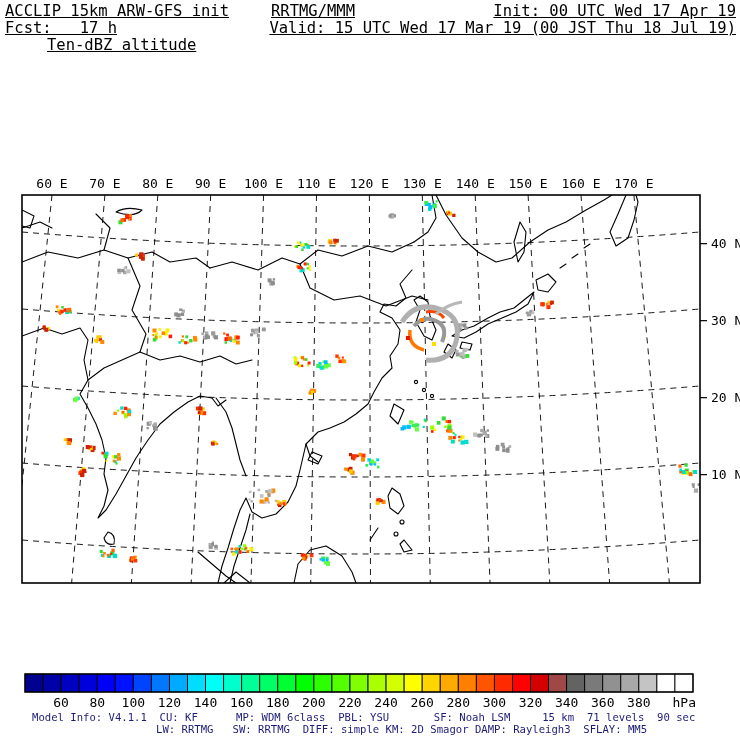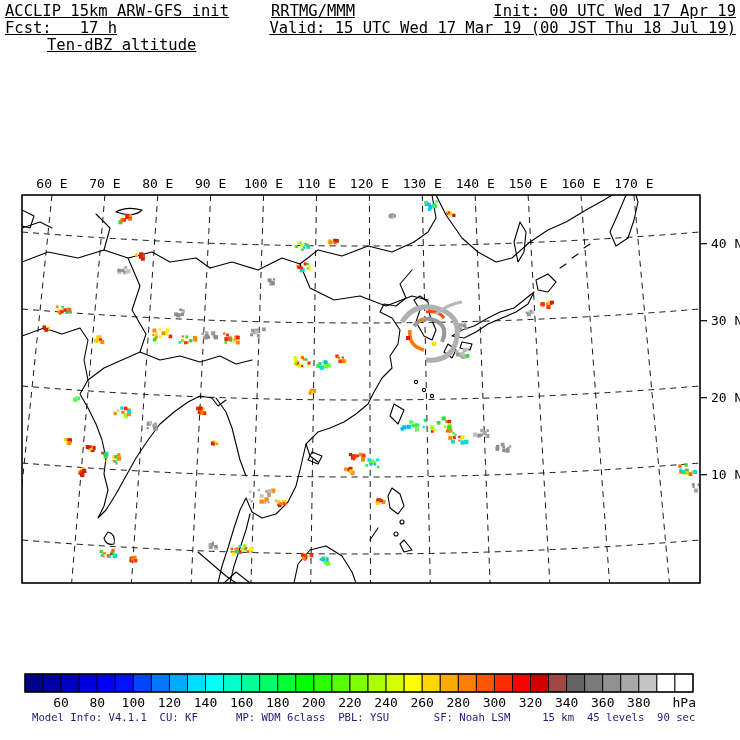--- a/index.html
+++ b/index.html
@@ -721,14 +721,15 @@
         <text x="458.2972972972973" y="707" text-anchor="middle" class="cbl">280</text>
         <text x="494.40540540540536" y="707" text-anchor="middle" class="cbl">300</text>
         <text x="530.5135135135135" y="707" text-anchor="middle" class="cbl">320</text>
         <text x="566.6216216216216" y="707" text-anchor="middle" class="cbl">340</text>
         <text x="602.7297297297297" y="707" text-anchor="middle" class="cbl">360</text>
         <text x="638.8378378378378" y="707" text-anchor="middle" class="cbl">380</text>
         <text x="696" y="707" text-anchor="end" class="cbl">hPa</text>
       </g>
   </svg>
 
-  <div class="foot" style="left: 32px; top: 711px; color: rgb(28, 28, 120);">Model Info: V4.1.1  CU: KF      MP: WDM 6class  PBL: YSU       SF: Noah LSM     15 km  45 levels  90 sec</div>
+  <div class="foot" style="left: 32px; top: 711px; color: rgb(28, 28, 120);">Model Info: V4.1.1  CU: KF      MP: WDM 6class  PBL: YSU       SF: Noah LSM     15 km  71 levels  90 sec</div>
+  <div class="foot" style="left: 156px; top: 723px; color: rgb(28, 28, 120);">LW: RRTMG   SW: RRTMG  DIFF: simple KM: 2D Smagor DAMP: Rayleigh3  SFLAY: MM5</div>
 </div>
 
 </body></html>

